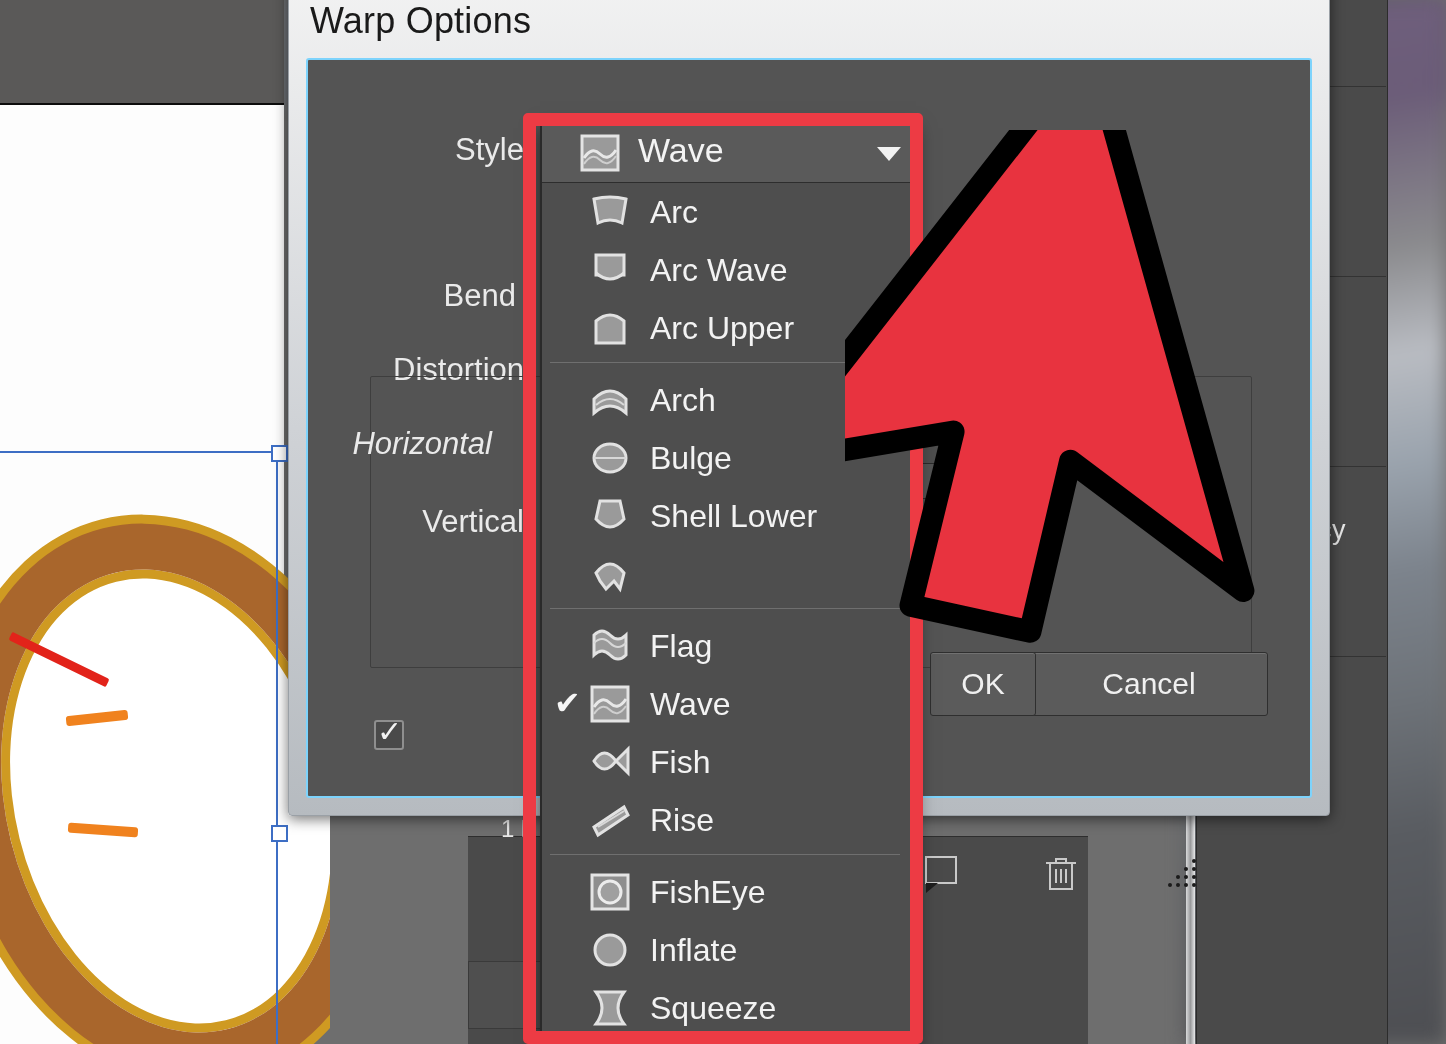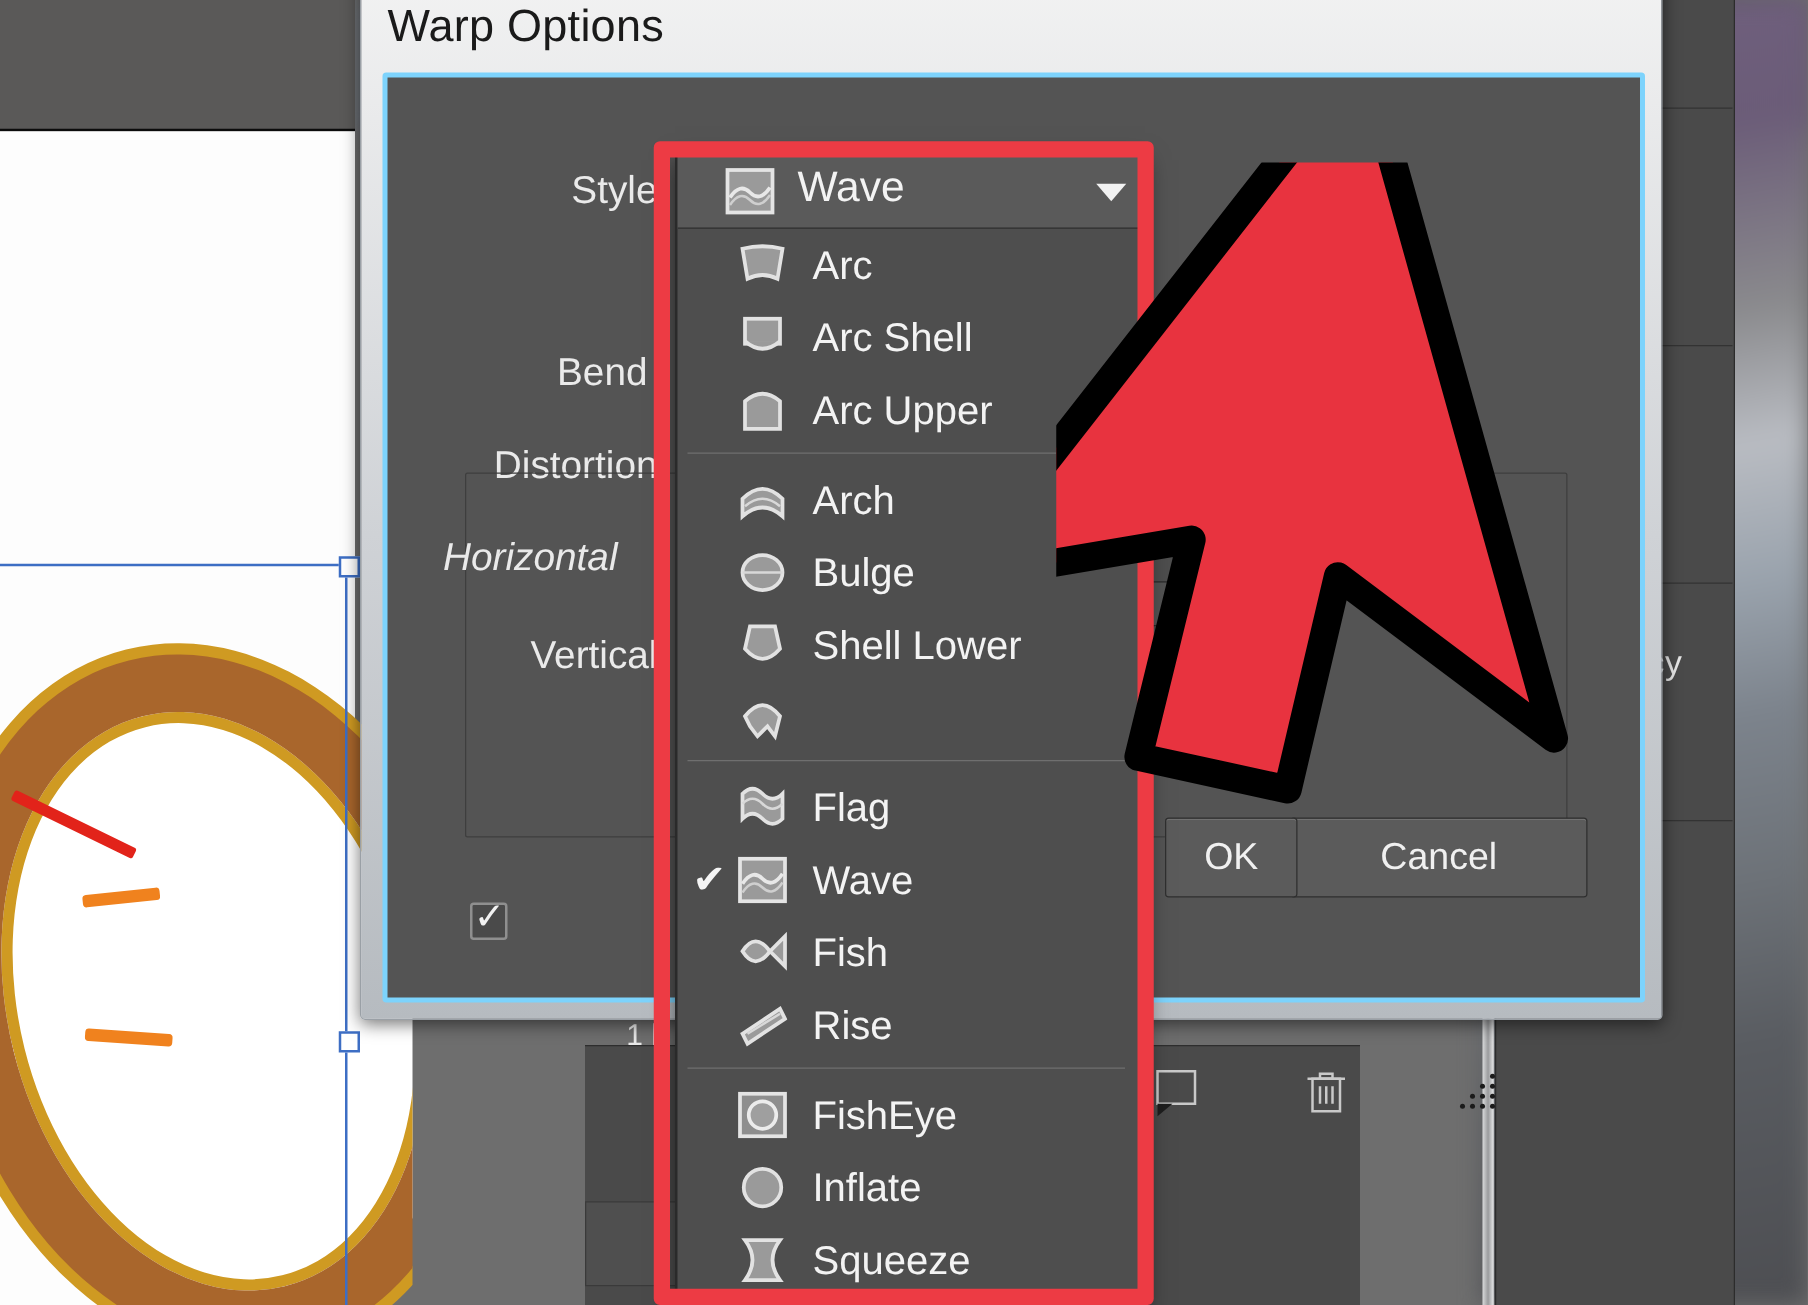--- a/index.html
+++ b/index.html
@@ -42,21 +42,21 @@
   .sel-handle{position:absolute;width:13px;height:13px;background:#fff;border:2px solid #3d6ec4;}
 
   
   #dialog{left:288px;top:-46px;width:1040px;height:860px;}
   .dlg-frame{left:0;top:0;width:1040px;height:860px;
      background:linear-gradient(180deg,#f4f4f4,#cfd2d6 55%,#b6bbc0);
      border:1px solid #9aa0a6;border-radius:4px;
      box-shadow:0 3px 14px rgba(0,0,0,.55);}
   .dlg-title{left:22px;top:46px;font-size:36px;color:#1a1a1a;letter-spacing:.2px;}
   .dlg-body{left:18px;top:104px;width:1002px;height:736px;background:#545454;
-     border:4px solid #7dd3fc;border-radius:3px;}
+     border:2px solid #7dd3fc;border-radius:3px;}
 
   .lbl{position:absolute;color:#eaeaea;font-size:31px;text-align:right;}
   .numbox{position:absolute;background:#4e4e4e;border:1px solid #2b2b2b;}
   .slider-track{position:absolute;height:5px;background:#3f3f3f;border-top:1px solid #2b2b2b;border-bottom:1px solid #666;}
   .slider-thumb{position:absolute;width:0;height:0;border-left:15px solid transparent;border-right:15px solid transparent;border-bottom:20px solid #8d8d8d;}
 
   .groupbox{position:absolute;border:1px solid #3e3e3e;border-radius:2px;}
   .btn{position:absolute;background:#5b5b5b;border:1px solid #2f2f2f;border-radius:3px;
      color:#f0f0f0;font-size:30px;display:flex;align-items:center;justify-content:center;
      box-shadow:inset 0 1px 0 #717171;}
@@ -218,21 +218,21 @@
         <span class="dd-icon"><svg width="40" height="38" viewBox="0 0 40 38">
             <path d="M4 6 Q20 2 36 6 L32 30 Q20 24 8 30 Z" stroke="#e2e2e2" stroke-width="3" fill="#9a9a9a"></path>
           </svg></span>
         <span class="dd-label">Arc</span>
       </div>
       <div class="dd-item" style="top: 116px;">
         <span class="dd-icon"><svg width="40" height="38" viewBox="0 0 40 38">
             <rect x="6" y="4" width="28" height="20" stroke="#e2e2e2" stroke-width="3" fill="#9a9a9a"></rect>
             <path d="M6 22 Q20 34 34 22" stroke="#e2e2e2" stroke-width="3" fill="#9a9a9a"></path>
           </svg></span>
-        <span class="dd-label">Arc Shell</span>
+        <span class="dd-label">Arc Wave</span>
       </div>
       <div class="dd-item" style="top: 174px; padding-left: 35px;">
         <span class="dd-icon"><svg width="40" height="38" viewBox="0 0 40 38">
             <path d="M6 12 Q20 0 34 12 L34 34 L6 34 Z" stroke="#e2e2e2" stroke-width="3" fill="#9a9a9a"></path>
           </svg></span>
         <span class="dd-label">Arc Upper</span>
       </div>
       <div class="dd-sep" style="top: 238px;"></div>
       <div class="dd-item" style="top: 246px;">
         <span class="dd-icon"><svg width="40" height="38" viewBox="0 0 40 38">

